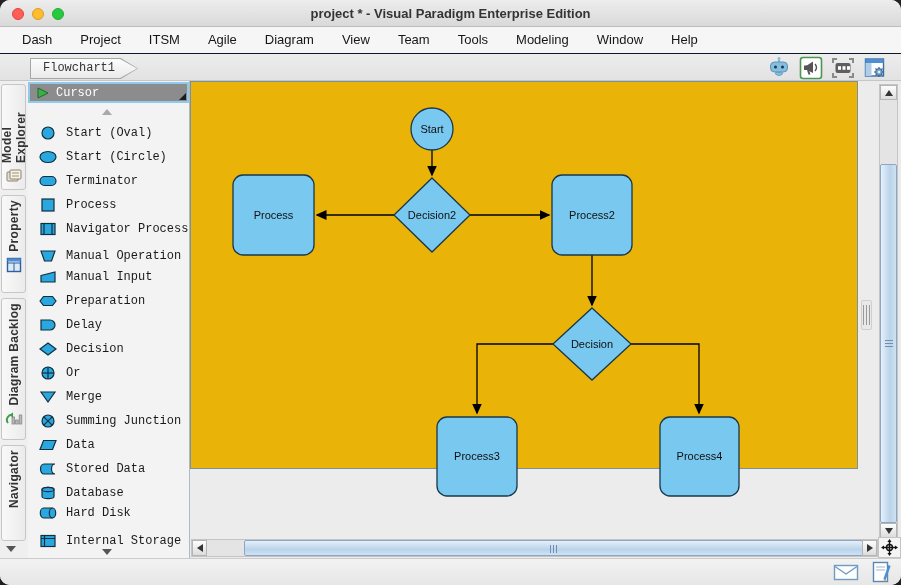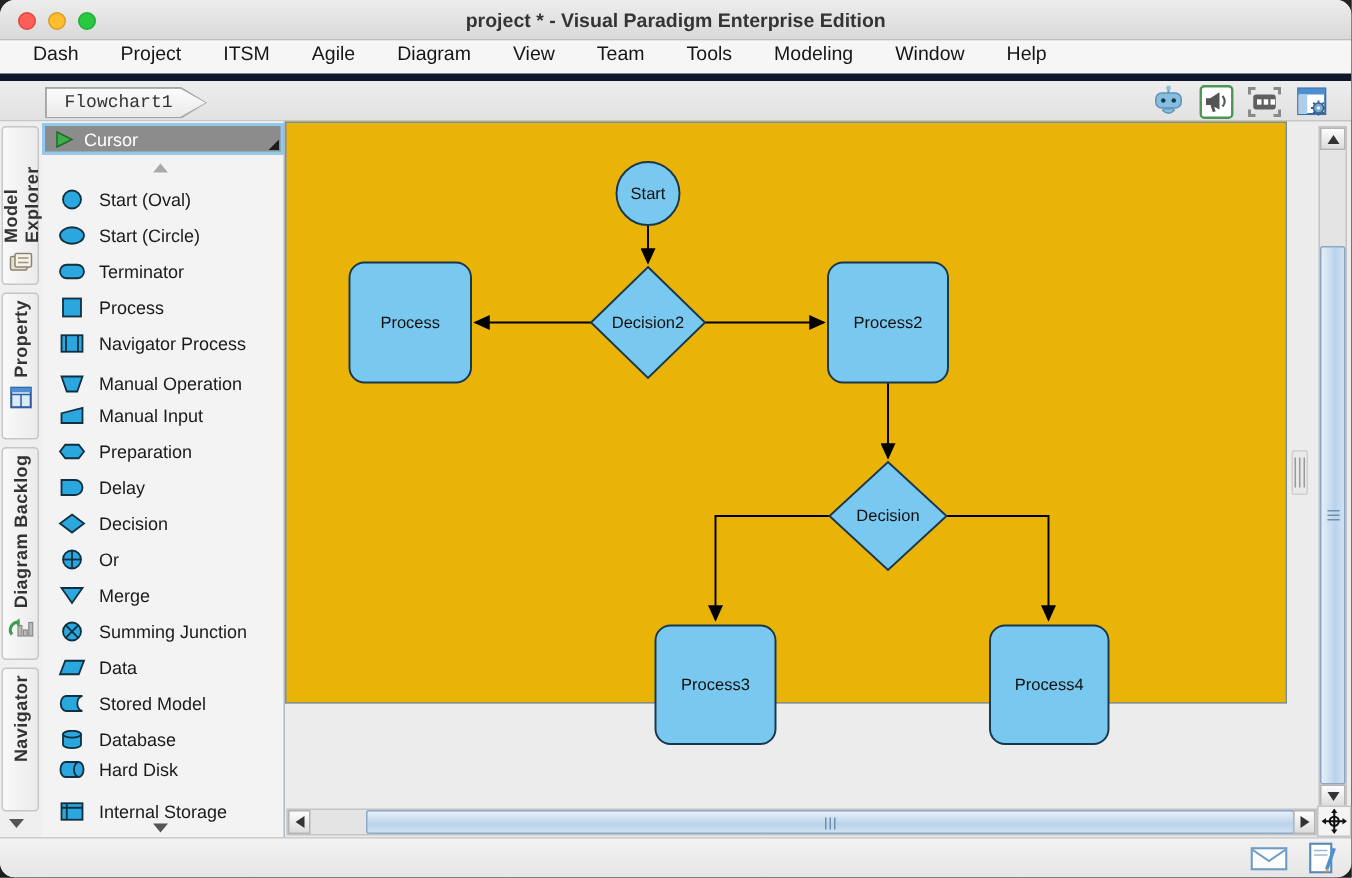--- a/index.html
+++ b/index.html
@@ -13,21 +13,21 @@
   .titlebar { position:absolute; left:0; top:0; width:100%; height:27px;
     background:linear-gradient(#ededed,#d9d9d9); border-bottom:1px solid #bdbdbd; }
   .tl { position:absolute; top:8px; width:12px; height:12px; border-radius:50%; }
   .tl.red { left:12px; background:#ff5f57; border:1px solid #e0443e; }
   .tl.yel { left:32px; background:#febc2e; border:1px solid #d89e24; }
   .tl.grn { left:52px; background:#28c840; border:1px solid #1faf34; }
   .title-text { position:absolute; left:0; right:0; top:0; height:27px; line-height:27px;
     text-align:center; font-size:13px; font-weight:bold; color:#343434; }
   
   .menubar { position:absolute; left:0; top:27px; width:100%; height:27px;
-    background:#f6f6f6; border-bottom:5px solid #0f172a; display:flex; align-items:flex-end; padding-left:8px; }
+    background:#f6f6f6; border-bottom:1px solid #0f172a; display:flex; align-items:flex-end; padding-left:8px; }
   .menu-item { font-size:13px; color:#161616; padding:0 14px; line-height:26px; cursor:default; }
   
   .toolbar { position:absolute; left:0; top:54px; width:100%; height:27px;
     background:linear-gradient(#ededed,#e2e2e2); border-bottom:1px solid #c6c6c6;font-family:Liberation Mono, monospace; }
   .diagram-tab-outer { position:absolute; left:30px; top:4px; width:108px; height:21px;
     clip-path:polygon(0 0,84% 0,100% 50%,84% 100%,0 100%); background:#a6a6a6; }
   .diagram-tab-inner { position:absolute; left:1px; top:1px; right:1px; bottom:1px;
     clip-path:polygon(0 0,84% 0,100% 50%,84% 100%,0 100%);
     background:linear-gradient(#fcfcfc,#eaeaea); font-size:12px; color:#333;
     line-height:19px; padding-left:12px; }
@@ -37,21 +37,21 @@
   .tabstrip { position:absolute; left:0; top:81px; width:28px; height:477px; background:#efefef; }
   .vtab { position:absolute; left:1px; width:25px; border:1px solid #c6c6c6; border-radius:3px;
     background:linear-gradient(90deg,#f9f9f9,#ebebeb); display:flex; flex-direction:column;
     align-items:center; justify-content:flex-start; padding-top:4px; gap:4px; }
   .vtab-label { writing-mode:vertical-rl; transform:rotate(180deg); font-size:12px; font-weight:bold;
     color:#333; letter-spacing:.3px; }
   .strip-down-arrow { position:absolute; left:6px; bottom:6px; width:0; height:0;
     border-left:5px solid transparent; border-right:5px solid transparent; border-top:6px solid #555; }
   
   .palette { position:absolute; left:28px; top:81px; width:162px; height:477px;
-    background:#f3f3f3; border-right:1px solid #aebac3; }
+    background:#f3f3f3; border-right:1px solid #aebac3;font-family:Liberation Mono, monospace; }
   .cursor-row { position:absolute; left:0; top:1px; width:161px; height:21px;
     background:#8c8c8c; border:2px solid #8fc9ee; display:flex; align-items:center; padding-left:6px; }
   .cursor-label { color:#fff; font-size:12px; margin-left:6px; }
   .cursor-corner { position:absolute; right:1px; bottom:1px; width:0; height:0;
     border-left:7px solid transparent; border-bottom:7px solid #1c1c1c; }
   .pal-up-arrow { position:absolute; left:74px; top:28px; width:0; height:0;
     border-left:5px solid transparent; border-right:5px solid transparent; border-bottom:6px solid #a9a9a9; }
   .pal-list { position:absolute; left:0; top:40px; width:100%; }
   .pal-item { position:absolute; left:0; width:100%; height:24px; display:flex; align-items:center; padding-left:9px; }
   .pal-icon { width:22px; height:16px; display:flex; align-items:center; justify-content:center; }
@@ -344,21 +344,21 @@
             </svg>
           </span>
           <span class="pal-label">Data</span>
         </div>
         <div class="pal-item" style="top: 336px;">
           <span class="pal-icon">
             <svg width="20" height="14" viewBox="0 0 20 14">
               <path d="M6,2 H17 A3.5,5 0 0 0 17,12 H6 A3.5,5 0 0 1 6,2 Z" fill="#2ba7e0" stroke="#10303f" stroke-width="1.2"></path>
             </svg>
           </span>
-          <span class="pal-label">Stored Model</span>
+          <span class="pal-label">Stored Data</span>
         </div>
         <div class="pal-item" style="top: 360px;">
           <span class="pal-icon">
             <svg width="20" height="14" viewBox="0 0 20 14">
               <path d="M4,3.5 a6,2.2 0 0 1 12,0 v7 a6,2.2 0 0 1 -12,0 z" fill="#2ba7e0" stroke="#10303f" stroke-width="1.2"></path>
               <ellipse cx="10" cy="3.5" rx="6" ry="2.2" fill="#2ba7e0" stroke="#10303f" stroke-width="1.2"></ellipse>
             </svg>
           </span>
           <span class="pal-label">Database</span>
         </div>

